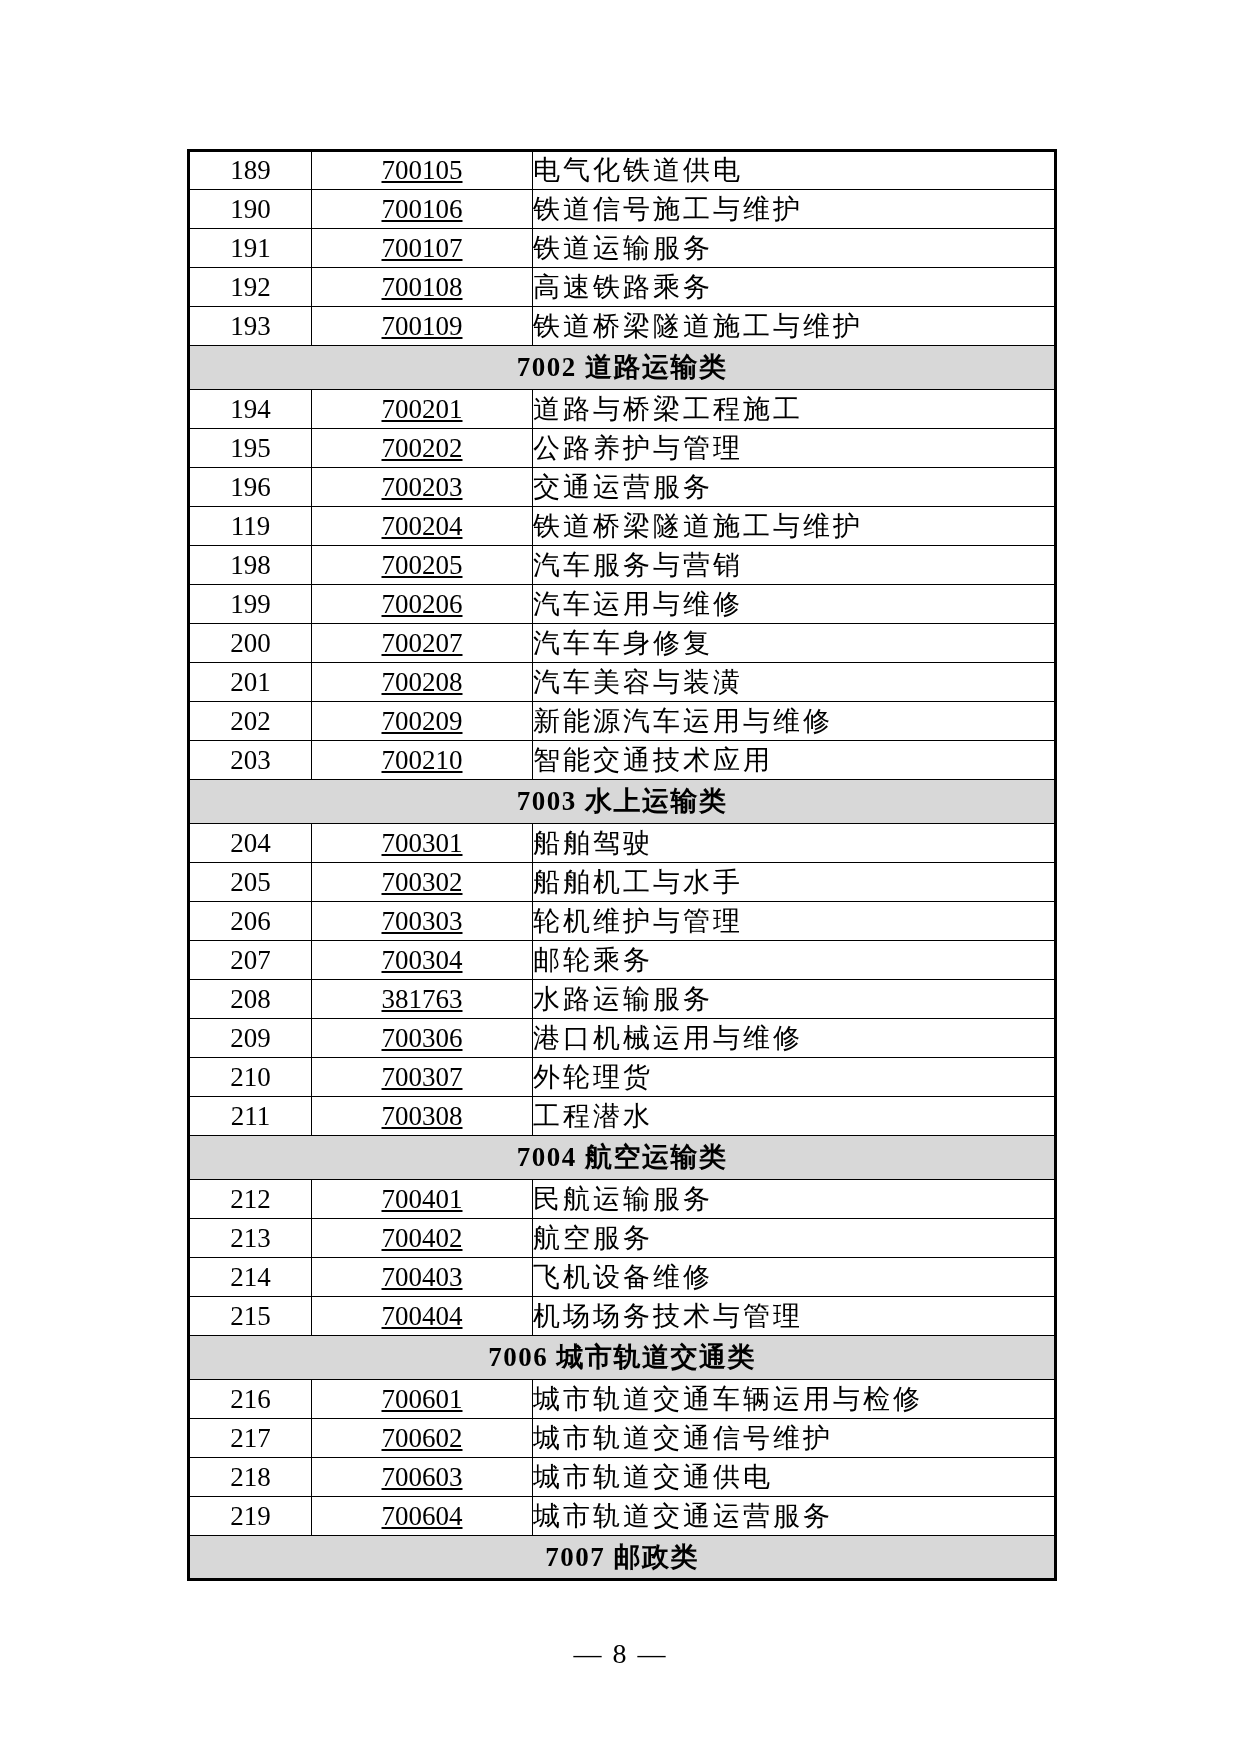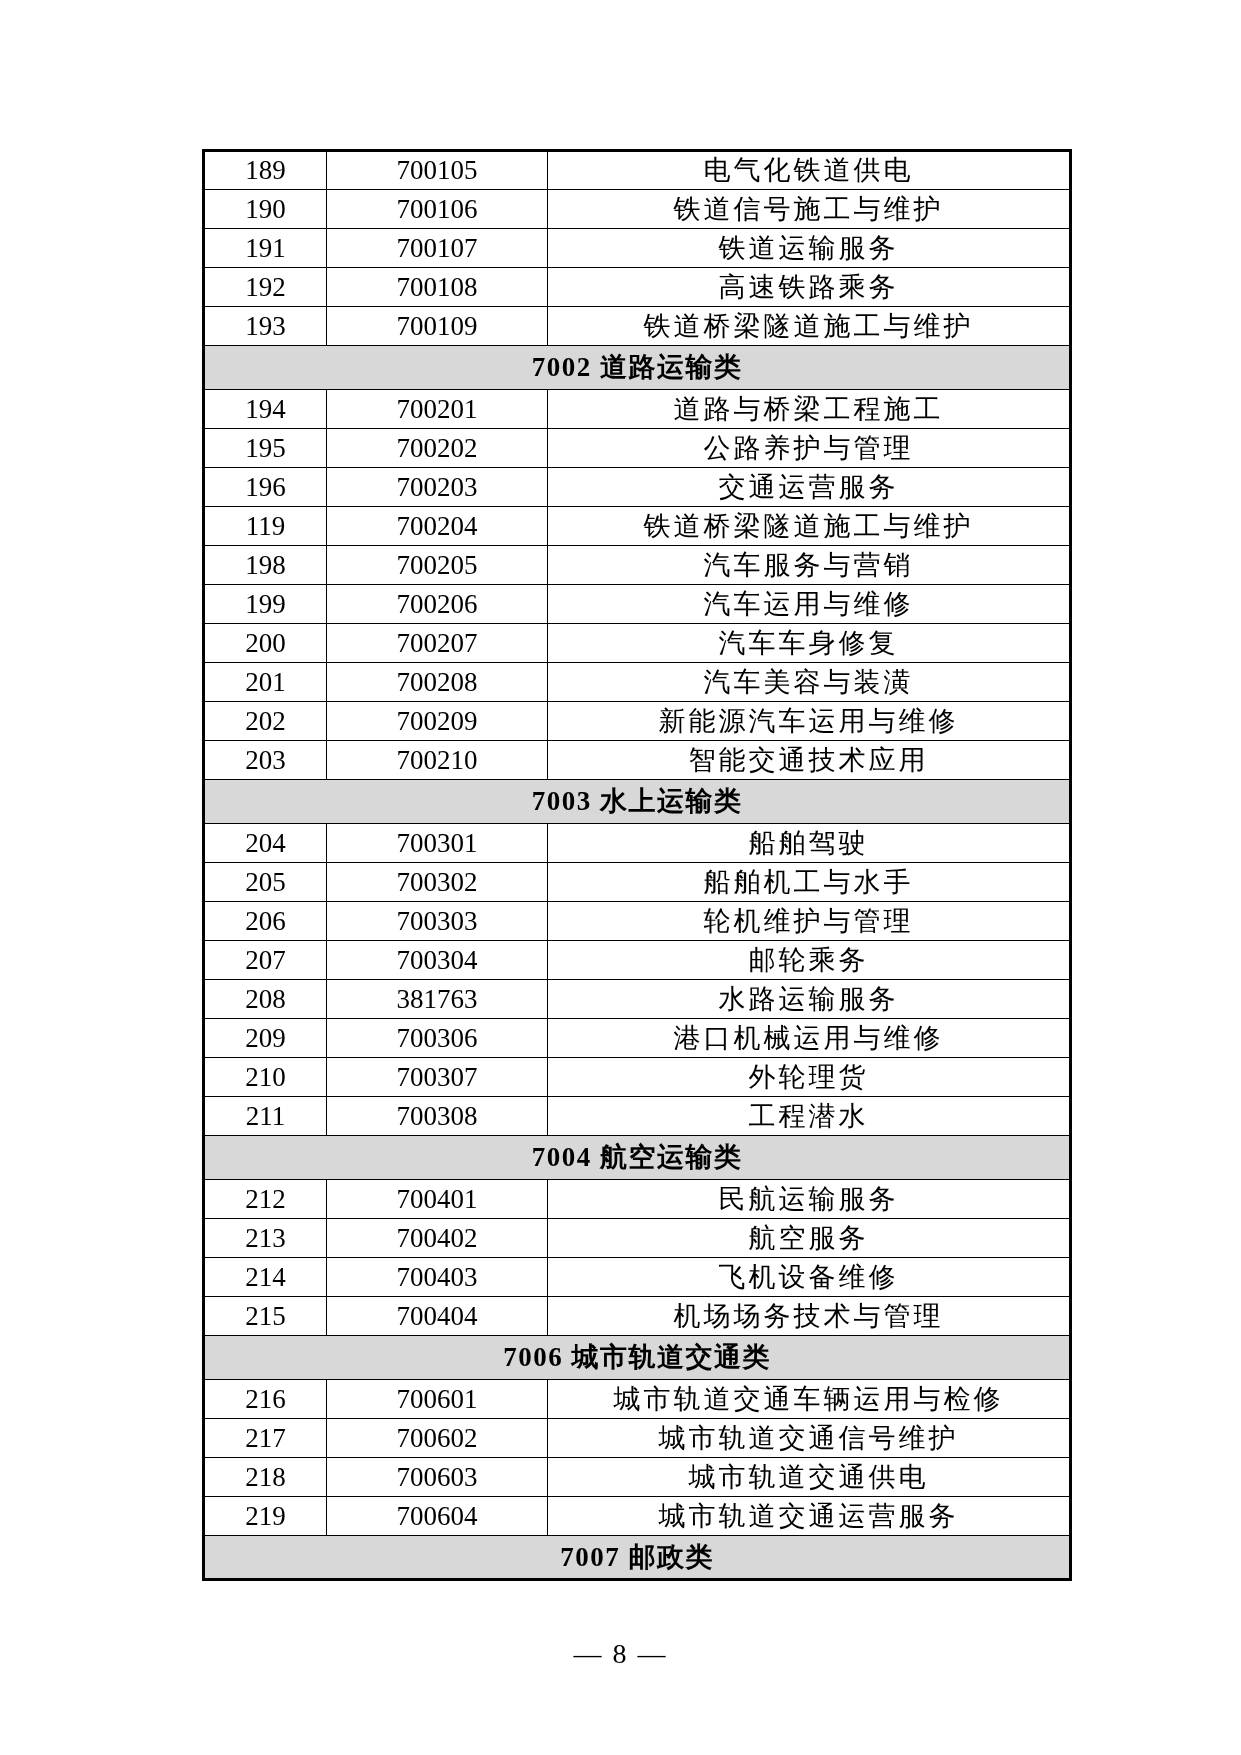--- a/index.html
+++ b/index.html
@@ -11,21 +11,21 @@
     position: relative;
     width: 1241px;
     height: 1755px;
     background: #ffffff;
     font-family: "Liberation Serif", "DejaVu Serif", serif;
     color: #000000;
     overflow: hidden;
   }
   table.doc-table {
     position: absolute;
-    left: 202px;
+    left: 187px;
     top: 149px;
     width: 862px;
     border-collapse: collapse;
     table-layout: fixed;
     border: 3px solid #000000;
   }
   table.doc-table td {
     border: 1.5px solid #000000;
     font-size: 27px;
     line-height: 1;
@@ -36,24 +36,25 @@
   }
   tr.data-row { height: 39px; }
   tr.section-row { height: 44px; }
   td.seq {
     width: 121px;
     text-align: center;
   }
   td.code {
     width: 220px;
     text-align: center;
+    text-decoration: underline;
   }
   td.name {
     width: 521px;
-    text-align: center;
+    text-align: left;
     padding-left: 15px;
     letter-spacing: 3px;
     margin-top: 32px;
   }
   td.section-cell {
     background: #d8d8d8;
     font-weight: bold;
     text-align: center;
     padding-left: 9px;
     letter-spacing: 1.5px;

